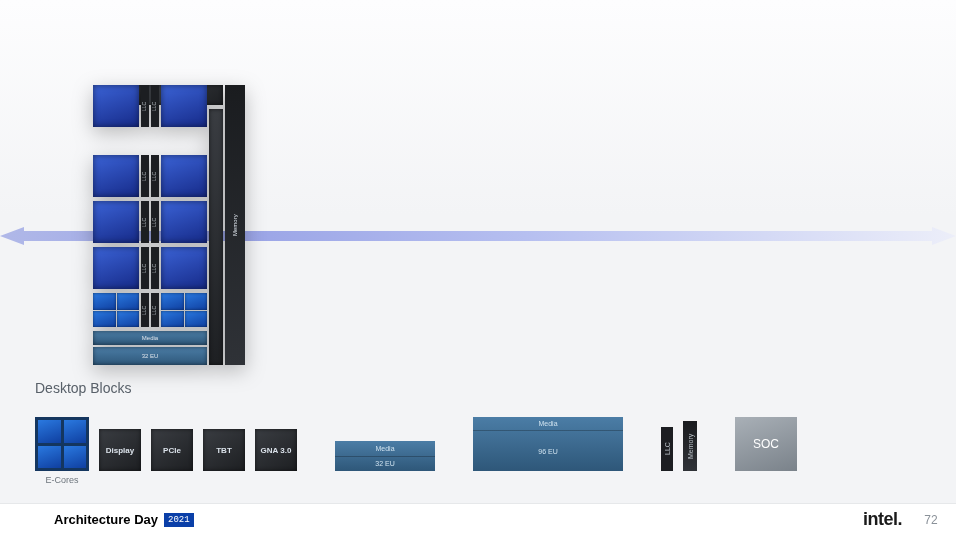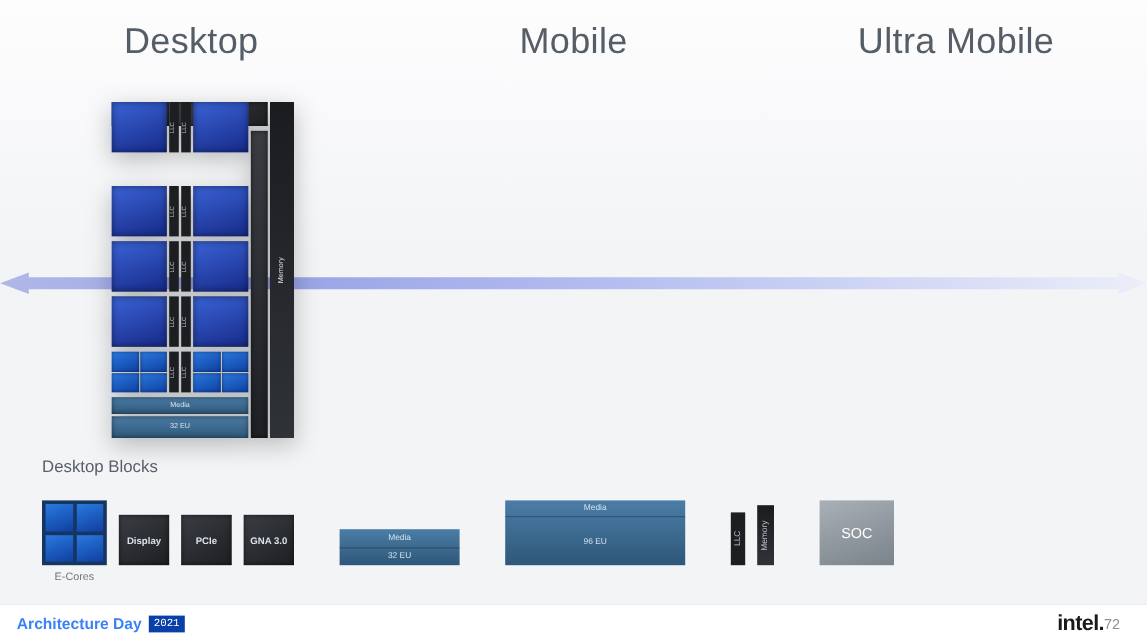--- a/index.html
+++ b/index.html
@@ -41,38 +41,33 @@
   .media32 { width:100px; height:30px; }
   .media96 { width:150px; height:54px; }
   .llc-bb { width:12px; height:44px; background:#1c1e22; color:#b9c0c7; font-size:7px; writing-mode:vertical-rl; transform:rotate(180deg); display:flex; align-items:center; justify-content:center; }
   .mem-bb { width:14px; height:50px; background:linear-gradient(180deg,#2f3237,#1a1c1f); color:#b9c0c7; font-size:7px; writing-mode:vertical-rl; transform:rotate(180deg); display:flex; align-items:center; justify-content:center; }
   .soc-bb { width:62px; height:54px; background:linear-gradient(160deg,#a9b0b7,#7a828a); color:#fff; font-size:12px; font-weight:300; display:flex; align-items:center; justify-content:center; }
   .gap { width:18px; }
 
   
   .footer { position:absolute; left:0; right:0; bottom:0; height:32px; display:flex; align-items:center; padding:0 14px; background:#fff; border-top:1px solid #e6e8ea; }
   .footer-left { display:flex; align-items:center; gap:6px; }
-  .ad { font-size:13px; color:#3b82f6; font-weight:600; }
+  .ad { font-size:13px; color:#000000; font-weight:600;margin-left:40px; }
   .ad .bold { font-weight:800; }
   .yearbox { background:#0a3fa8; color:#fff; font-size:9px; padding:2px 4px;font-family:Liberation Mono, monospace; }
   .spacer { flex:1; }
   .intel { font-size:18px; font-weight:800; color:#1a1a1a; letter-spacing:-.5px;text-align:right; }
   .intel .dot { color:#1a1a1a; }
-  .pageno { font-size:12px; color:#8a9199; min-width:22px; }
+  .pageno { font-size:12px; color:#8a9199; margin-left:18px; min-width:22px; text-align:center; }
 </style>
 </head>
 <body>
 
 <div class="slide">
 
-  <div class="categories">
-    <div class="cat">Desktop</div>
-    <div class="cat">Mobile</div>
-    <div class="cat">Ultra Mobile</div>
-  </div>
 
   <div class="arrowbar">
     <svg viewBox="0 0 956 22" preserveAspectRatio="none">
       <defs>
         <linearGradient id="g" x1="0" x2="1" y1="0" y2="0">
           <stop offset="0%" stop-color="#b0b8e8"></stop>
           <stop offset="25%" stop-color="#9aa4e6"></stop>
           <stop offset="55%" stop-color="#b6bff0"></stop>
           <stop offset="100%" stop-color="#eceef9"></stop>
         </linearGradient>
@@ -146,20 +141,24 @@
     </div>
     <div class="bbitem">
         <div class="sq dark">Display</div>
         <div class="bblabel"></div>
       </div>
     <div class="bbitem">
         <div class="sq dark">PCIe</div>
         <div class="bblabel"></div>
       </div>
     <div class="bbitem">
+        <div class="sq dark">TBT</div>
+        <div class="bblabel"></div>
+      </div>
+    <div class="bbitem">
         <div class="sq dark">GNA 3.0</div>
         <div class="bblabel"></div>
       </div>
     <div class="gap"></div>
     <div class="bbitem">
       <div class="media-bb media32">
         <div class="row">Media</div>
         <div class="row">32 EU</div>
       </div>
       <div class="bblabel"></div>

